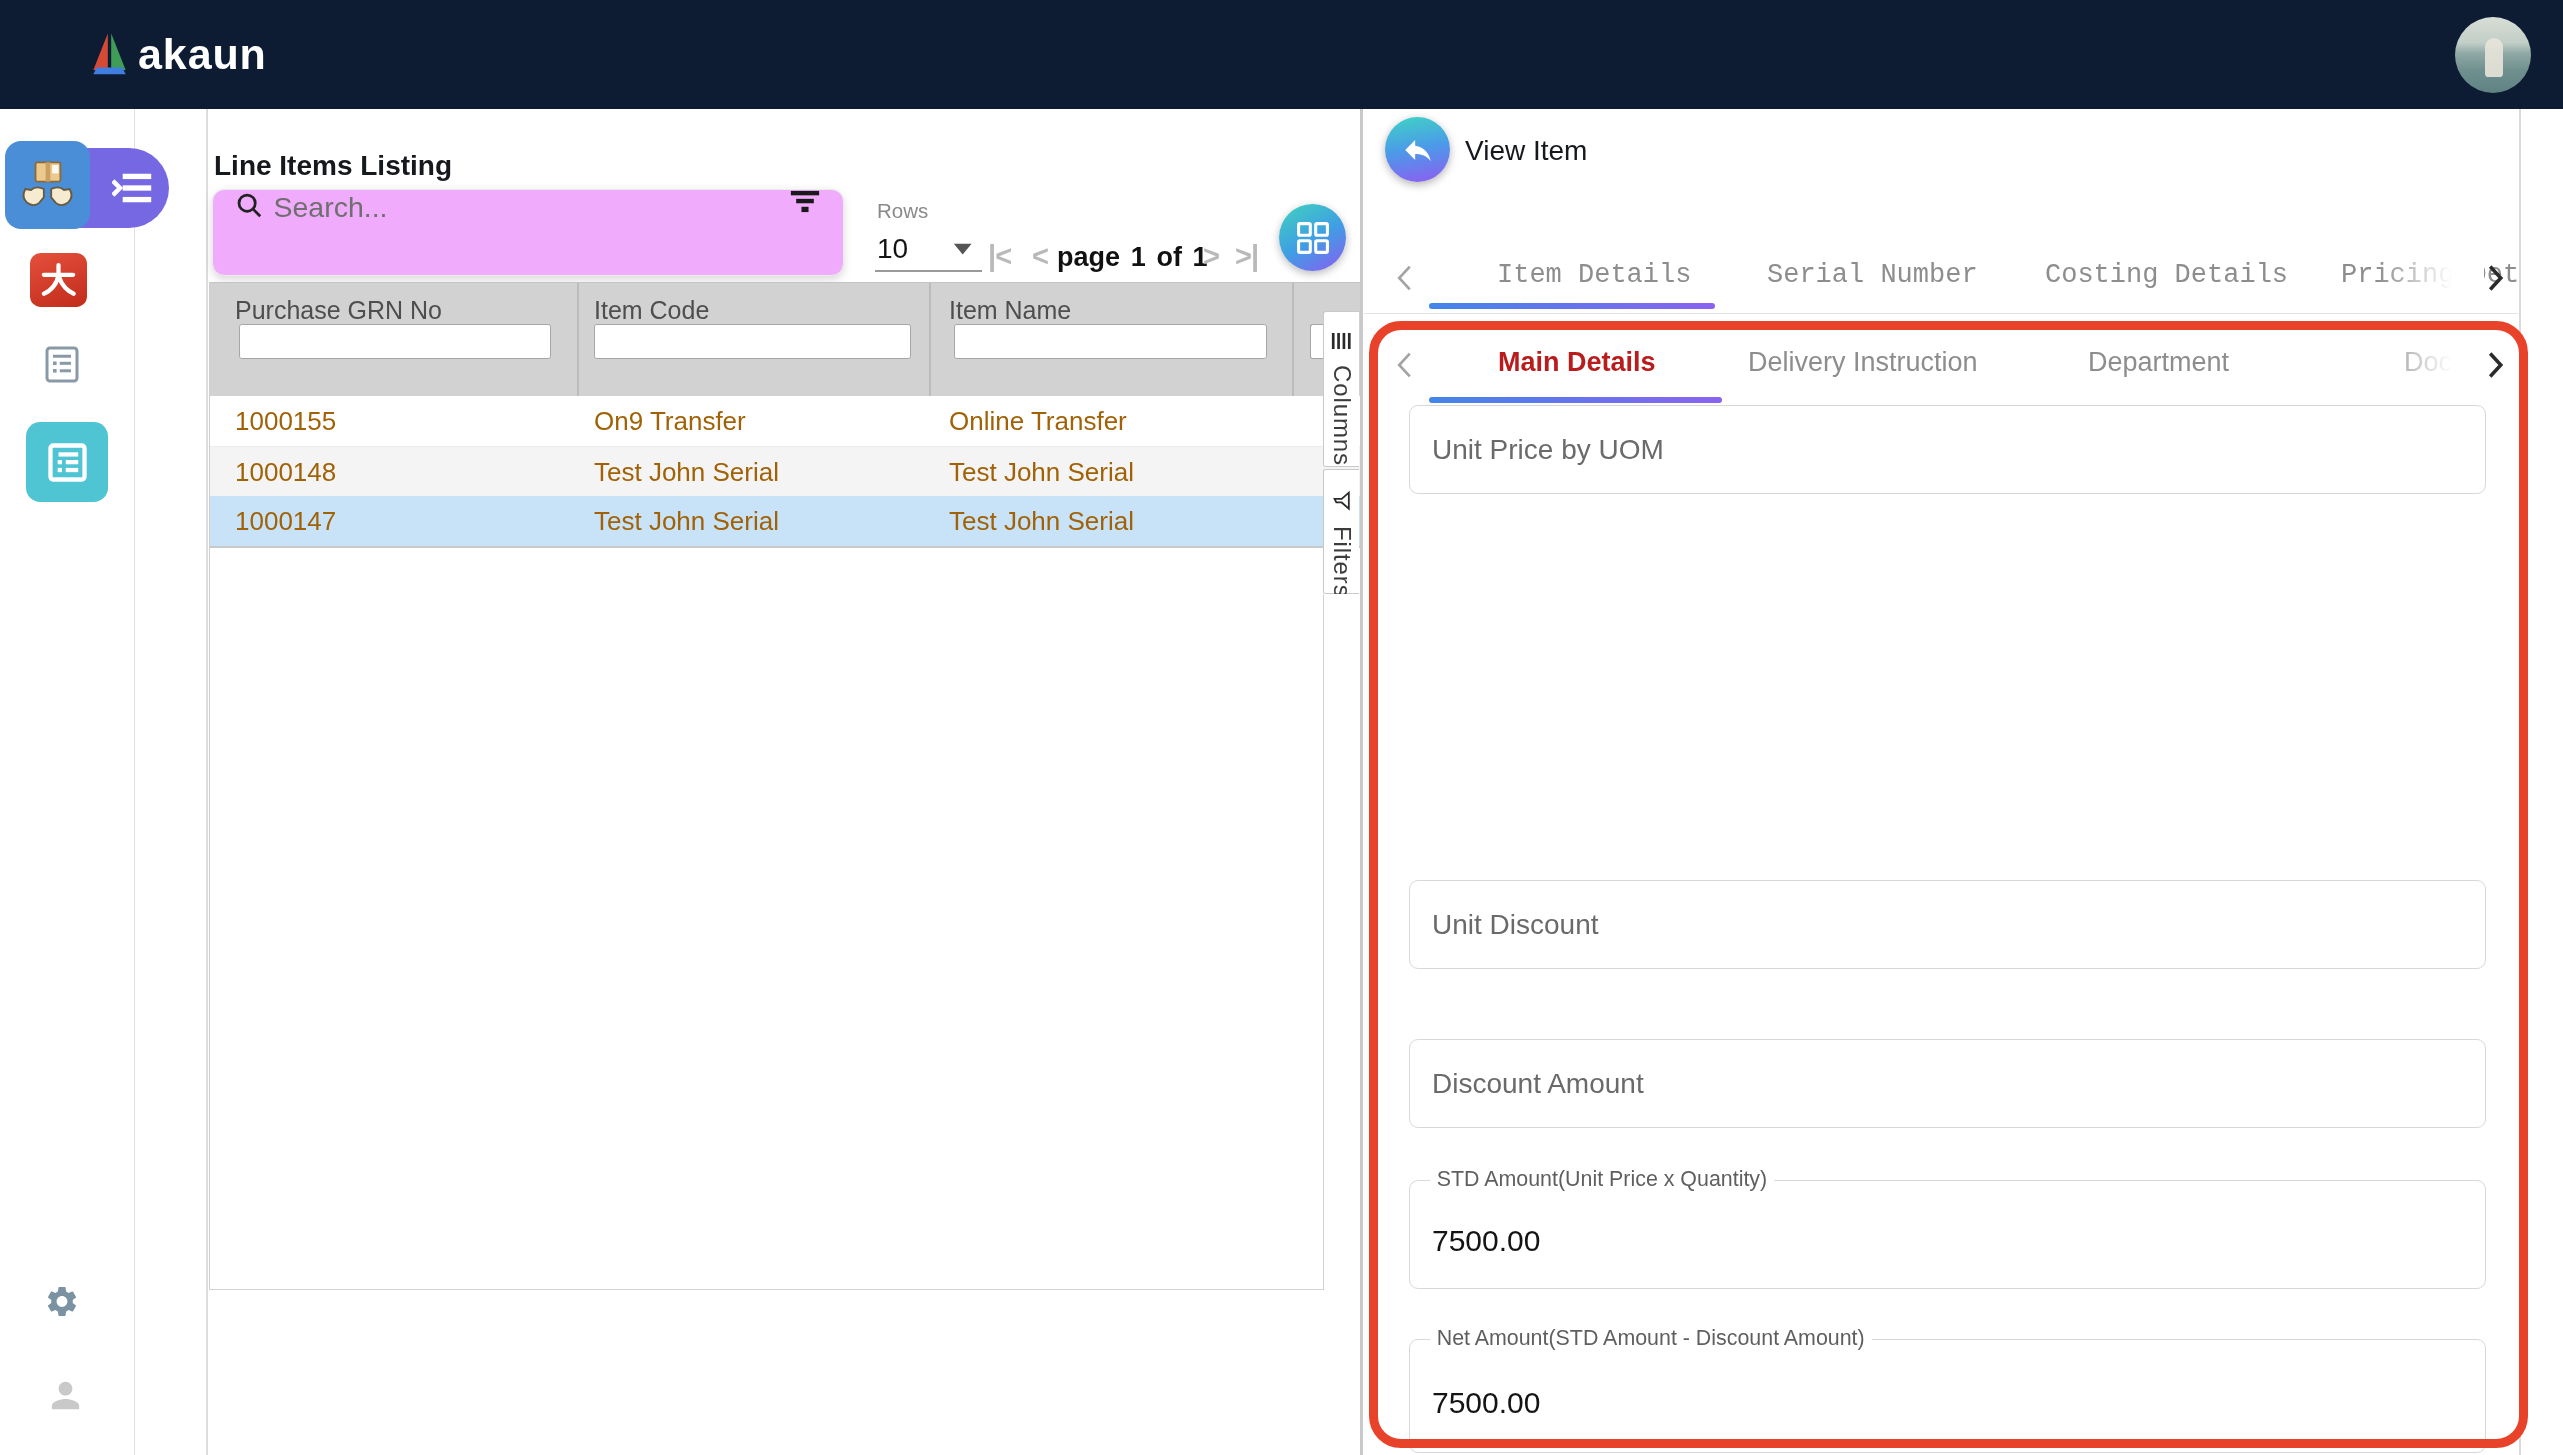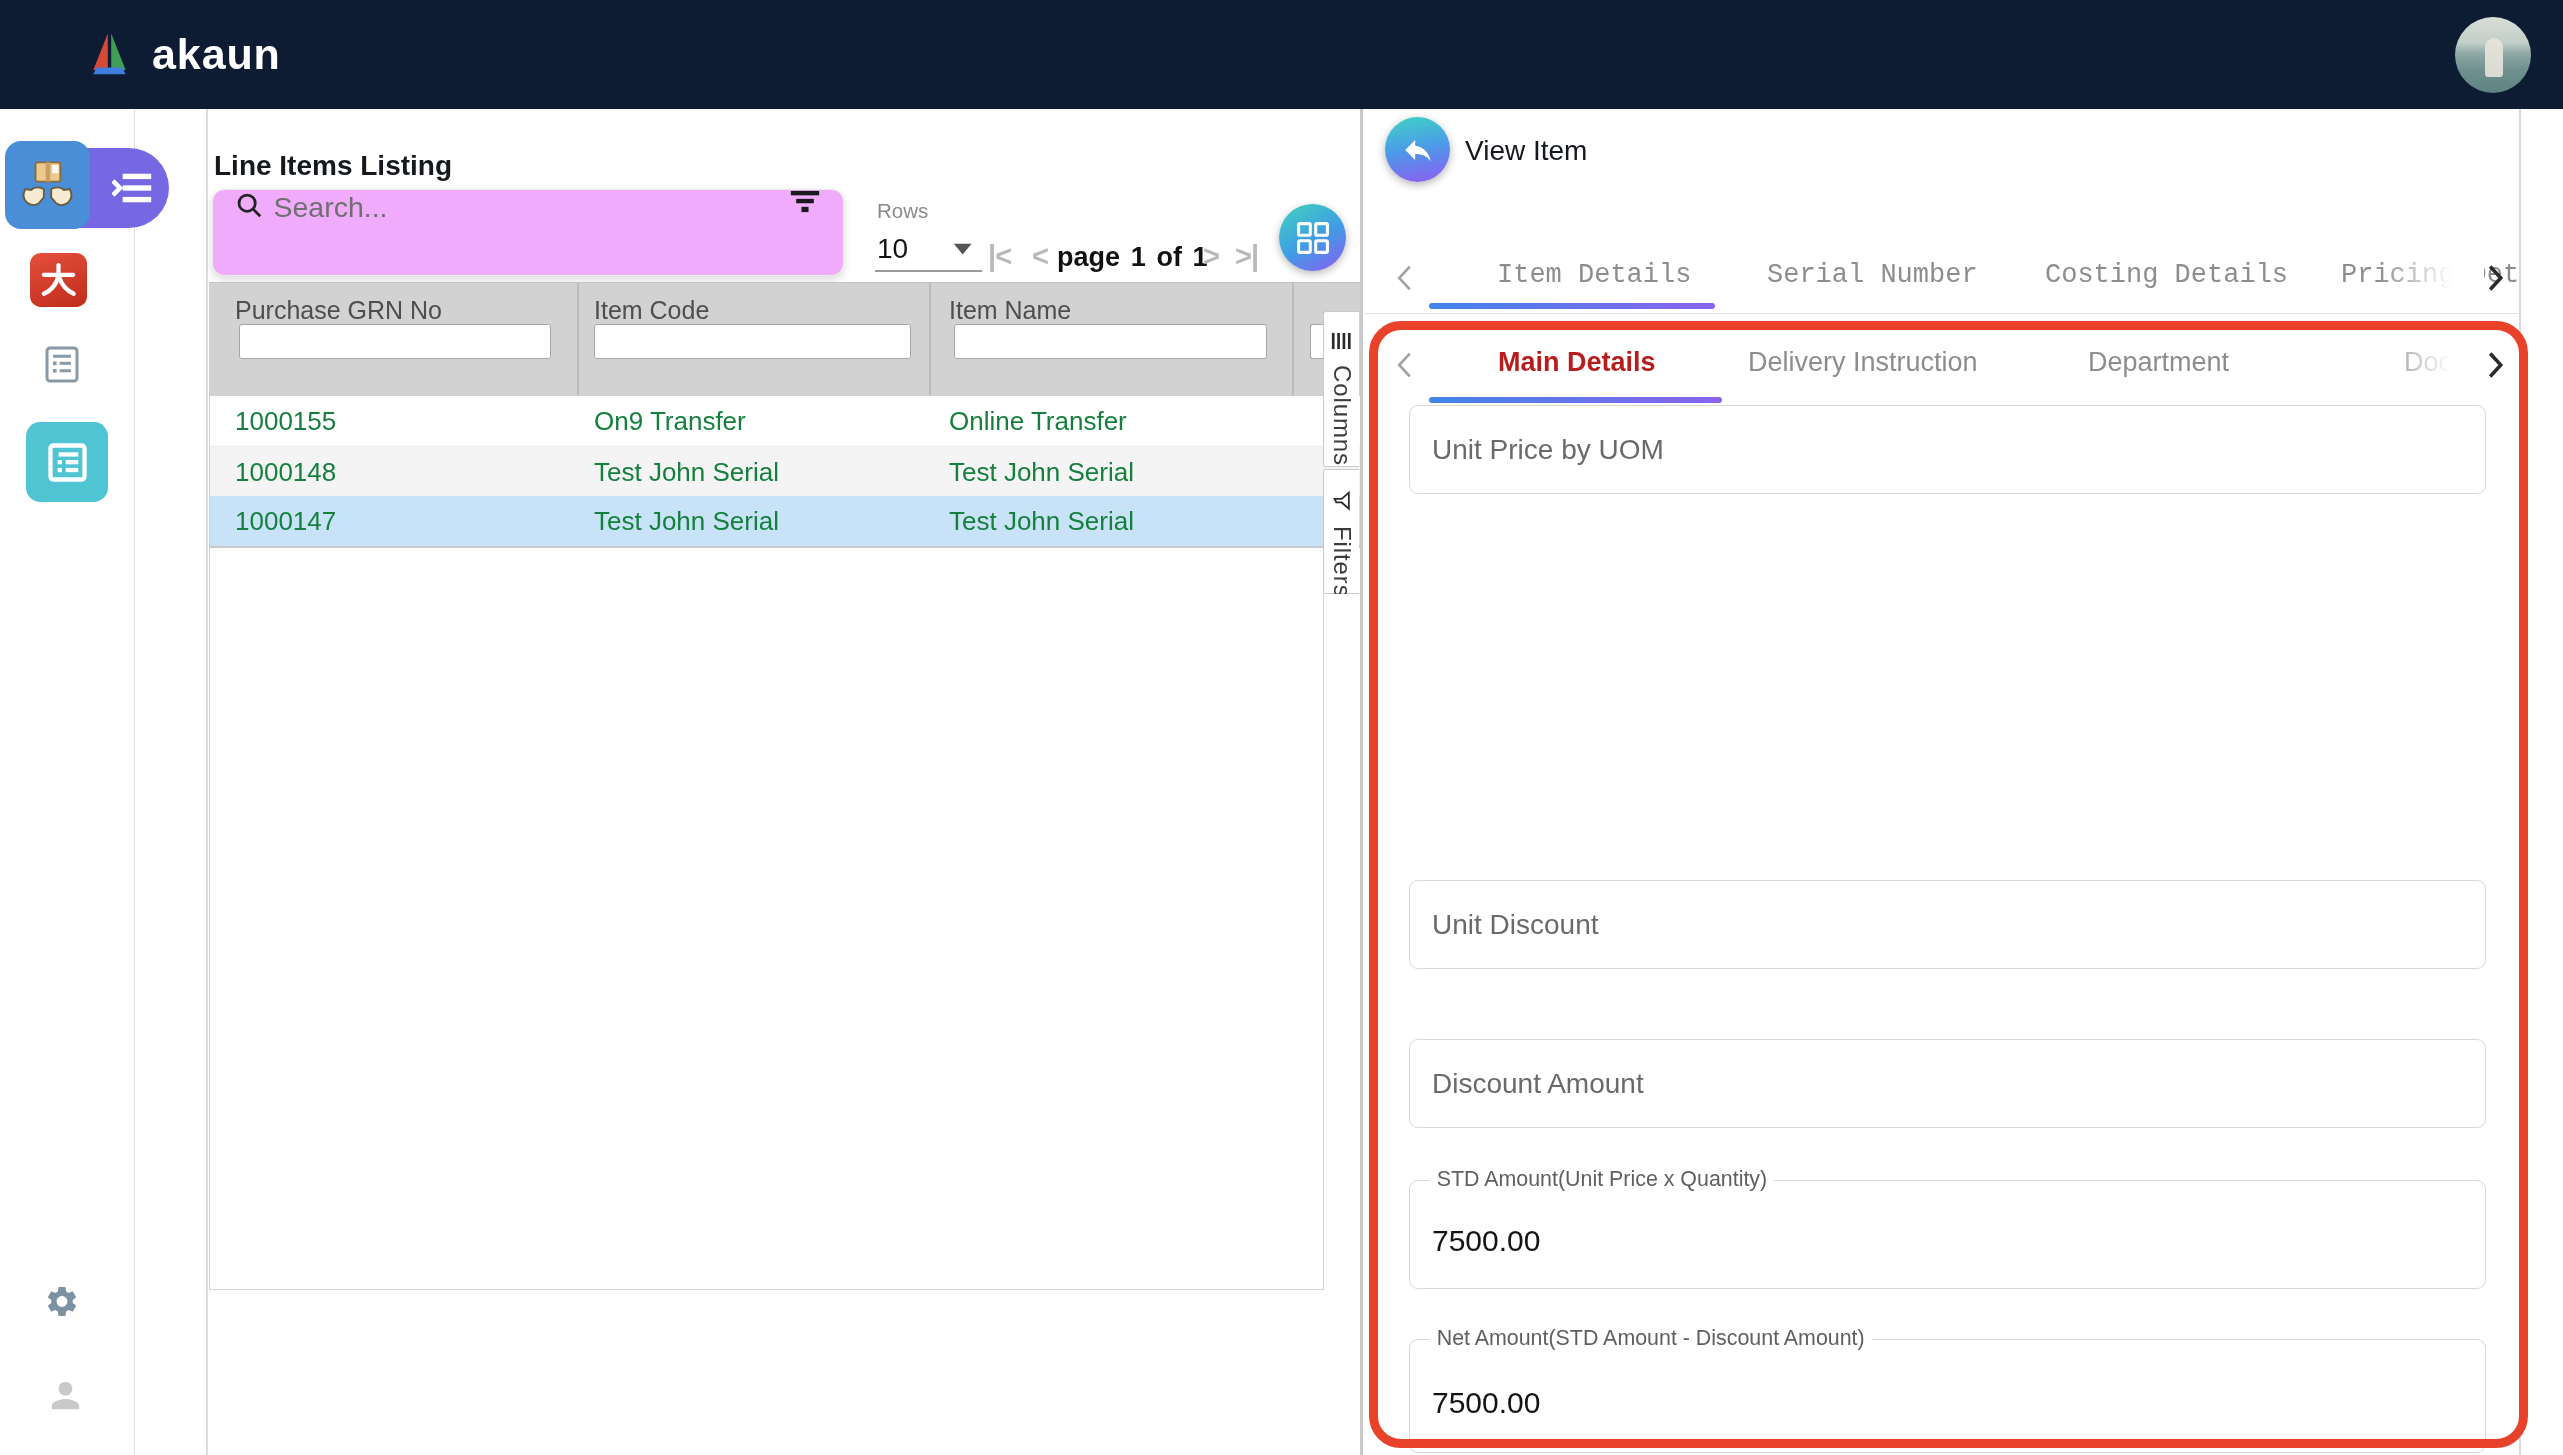--- a/index.html
+++ b/index.html
@@ -2,21 +2,21 @@
 <html style="font-size:14.2px"><head>
 <meta charset="utf-8">
 <style>
   html,body{margin:0;padding:0;background:#fff;}
   body{font-family:"Liberation Sans", sans-serif; -webkit-font-smoothing:antialiased;}
   .screen{position:relative;width:2563px;height:1456px;overflow:hidden;background:#fff;}
   .abs{position:absolute;}
 
   
   .topbar{left:0;top:0;width:2563px;height:109px;background:#0d1c33;display:flex;align-items:center;}
-  .brand{display:flex;align-items:center;gap:22px;margin-left:89px;}
+  .brand{display:flex;align-items:center;gap:8px;margin-left:89px;}
   .brand-text{color:#fff;font-size:43px;font-weight:700;letter-spacing:0.9px;}
   .avatar{left:2455px;top:17px;width:76px;height:76px;border-radius:50%;
     background:linear-gradient(180deg,#d8ded6 0%,#c2cec8 34%,#8fa8a4 48%,#6f908f 70%,#5f8283 100%);
     overflow:hidden;}
   .avatar::after{content:"";position:absolute;left:30px;top:21.4px;width:18px;height:39px;border-radius:9px 9px 3.6px 3.6px;background:#e8e4da;opacity:.9;}
 
   
   .sidebar{left:0;top:109px;width:134px;height:1347px;background:#fff;border-right:1.8px solid #e0e0e0;}
   .pill{left:44px;top:148px;width:125px;height:80px;background:#7668e2;border-radius:0 41px 41px 0;z-index:1;}
   .pill-icon{position:absolute;right:16px;top:23px;}
@@ -48,21 +48,21 @@
   .gridbtn{left:1279px;top:204px;width:67px;height:67px;border-radius:50%;
     background:linear-gradient(150deg,#41d3bd 0%,#3f9ee4 52%,#8c5cf2 100%);
     box-shadow:0 2.7px 8px rgba(0,0,0,.28);display:flex;align-items:center;justify-content:center;}
 
   
   .table{left:209px;top:282px;width:1151px;height:1007px;border-left:0.9px solid #cfcfcf;border-bottom:0.9px solid #d4d4d4;background:#fff;}
   .thead{position:absolute;left:0;top:0;width:1151px;height:114px;background:#d2d2d2;border-top:0.9px solid #c4c4c4;border-bottom:1.8px solid #bdbdbd;}
   .th{position:absolute;top:12.5px;font-size:25px;font-weight:500;color:#4e4e4e;}
   .vsep{position:absolute;top:0;width:1.8px;height:114px;background:#bcbcbc;}
   .finput{position:absolute;top:41px;height:33px;background:#fff;border:1.8px solid #a6a6a6;border-radius:2.7px;}
-  .trow{position:absolute;left:0;width:1151px;height:50px;display:flex;align-items:center;font-size:26px;color:#15803d;}
+  .trow{position:absolute;left:0;width:1151px;height:50px;display:flex;align-items:center;font-size:26px;color:#a16207;}
   .trow .c1{position:absolute;left:25px;} .trow .c2{position:absolute;left:384px;} .trow .c3{position:absolute;left:739px;}
   .row-border{position:absolute;left:0;width:1151px;height:0.9px;background:#ececec;}
 
   
   .railbox{left:1323px;width:36px;background:#fff;border:1.8px solid #c9c9c9;border-right:0;border-radius:2.7px 0 0 2.7px;
     display:flex;flex-direction:column;align-items:center;gap:12.5px;padding-top:19.6px;box-sizing:border-box;}
   .rail-cols{top:311px;height:156px;}
   .rail-filt{top:469px;height:125px;}
   .rail-below{left:1323px;top:594px;width:36px;height:696px;background:#fff;border-left:1.8px solid #d2d2d2;}
   .vtext{writing-mode:vertical-rl;font-size:24px;color:#3c3c3c;letter-spacing:0.9px;}

